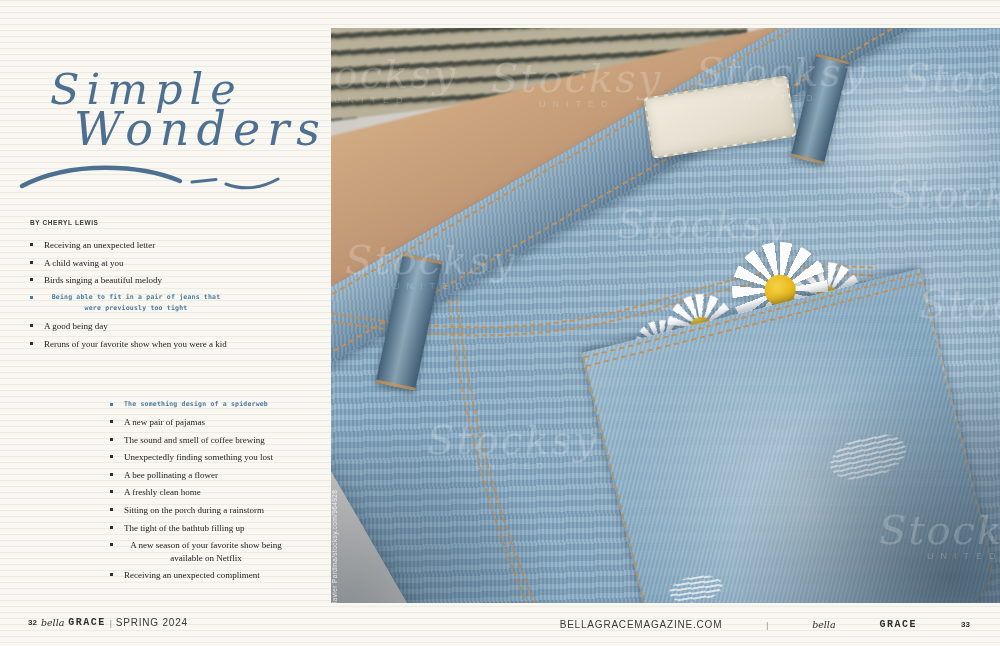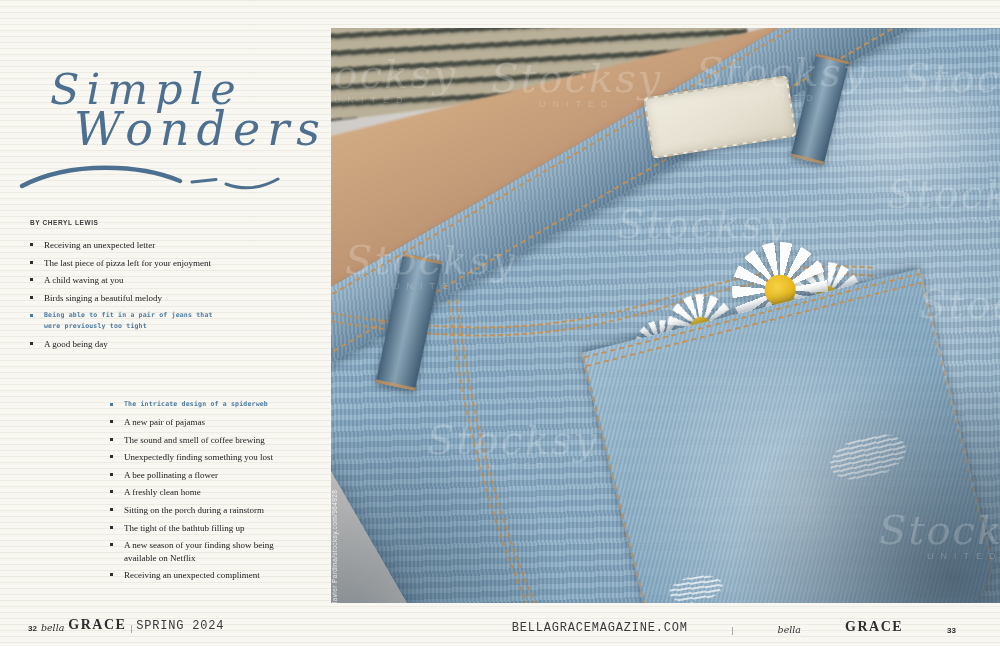--- a/index.html
+++ b/index.html
@@ -20,42 +20,42 @@
   .title.w2{left:74px;top:106px;font-size:46px;}
   .flourish{position:absolute;left:14px;top:156px;}
   .byline{
     position:absolute;left:30px;top:219px;
     font-family:"Liberation Sans",sans-serif;font-size:6.5px;letter-spacing:.6px;
     color:#3c3c3c;font-weight:bold;
   }
   ul.wonders{list-style:none;margin:0;padding:0;position:absolute;}
   ul.wonders.g1{left:30px;top:239px;width:312px;}
   ul.wonders.g2{left:110px;top:399px;width:178px;}
-  ul.wonders li{display:flex;margin:0 0 5.5px 0;}
+  ul.wonders li{display:flex;margin:0 0 5.5px 0;text-align:center;}
   ul.wonders .bullet{
     flex:0 0 auto;width:3px;height:3px;background:#2e2e2e;margin:4px 11px 0 0;
   }
   ul.wonders .txt{
     font-size:9px;line-height:1.35;color:var(--body-text,#222);
   }
   ul.wonders li.hl .bullet{background:var(--highlight-blue,#4b7ba1);}
   ul.wonders li.hl .txt{
     font-family:"DejaVu Sans Mono",monospace;font-size:6.5px;font-weight:bold;
     letter-spacing:.2px;line-height:1.75;color:var(--highlight-blue,#4b7ba1);
     max-width:184px;
   }
   
-  .footer{position:absolute;display:flex;align-items:flex-end;gap:4px;color:#2f2f2f;}
+  .footer{position:absolute;display:flex;align-items:center;gap:4px;color:#2f2f2f;}
   .footer .pgnum{font-family:"Liberation Sans",sans-serif;font-size:8px;font-weight:bold;}
   .footer .script{font-family:"DejaVu Serif",serif;font-style:italic;font-size:9.5px;}
-  .footer .caps{font-family:Liberation Serif, serif;font-size:14px;letter-spacing:1.5px;font-weight:bold;}
+  .footer .caps{font-family:Liberation Mono, monospace;font-size:10px;letter-spacing:1.5px;font-weight:bold;}
   .footer .sep{font-size:9px;color:#555;}
-  .footer .plain{font-family:Liberation Mono, monospace;font-size:12px;letter-spacing:.8px;color:#3a3a3a;}
+  .footer .plain{font-family:Liberation Sans, sans-serif;font-size:10px;letter-spacing:.8px;color:#3a3a3a;}
   .footer.fl{left:28px;top:617px;}
-  .footer.fr{right:44px;top:619px;gap:44px;}
+  .footer.fr{right:30px;top:619px;gap:44px;}
   
   .photo{
     position:absolute;left:331px;top:28px;width:669px;height:575px;overflow:hidden;
     background:linear-gradient(100deg,#cfccc8 0%,#d9d7d4 45%,#c9c7c4 100%);
   }
   .shirt{
     position:absolute;left:-30px;top:-22px;width:440px;height:118px;
     transform:rotate(-7deg);transform-origin:0 0;
     background:repeating-linear-gradient(184deg,#b9b099 0 9px,#474b42 9px 14px,#a8a18c 14px 17px);
     filter:blur(1px);
@@ -173,43 +173,43 @@
 
 <div class="byline">BY CHERYL LEWIS</div>
 
 <ul class="wonders g1">
     <li>
       <span class="bullet"></span>
       <span class="txt">Receiving an unexpected letter</span>
     </li>
     <li>
       <span class="bullet"></span>
-      <span class="txt">The last piece of pizza left for your enjoyment</span>
-    </li>
-    <li>
-      <span class="bullet"></span>
       <span class="txt">A child waving at you</span>
     </li>
     <li>
       <span class="bullet"></span>
       <span class="txt">Birds singing a beautiful melody</span>
     </li>
     <li class="hl">
       <span class="bullet"></span>
       <span class="txt">Being able to fit in a pair of jeans that were previously too tight</span>
     </li>
     <li>
       <span class="bullet"></span>
       <span class="txt">A good being day</span>
+    </li>
+    <li>
+      <span class="bullet"></span>
+      <span class="txt">Reruns of your favorite show when you were a kid</span>
     </li>
   </ul>
 <ul class="wonders g2">
     <li class="hl">
       <span class="bullet"></span>
-      <span class="txt">The intricate design of a spiderweb</span>
+      <span class="txt">The something design of a spiderweb</span>
     </li>
     <li>
       <span class="bullet"></span>
       <span class="txt">A new pair of pajamas</span>
     </li>
     <li>
       <span class="bullet"></span>
       <span class="txt">The sound and smell of coffee brewing</span>
     </li>
     <li>
@@ -227,21 +227,21 @@
     <li>
       <span class="bullet"></span>
       <span class="txt">Sitting on the porch during a rainstorm</span>
     </li>
     <li>
       <span class="bullet"></span>
       <span class="txt">The tight of the bathtub filling up</span>
     </li>
     <li>
       <span class="bullet"></span>
-      <span class="txt">A new season of your finding show being available on Netflix</span>
+      <span class="txt">A new season of your favorite show being available on Netflix</span>
     </li>
     <li>
       <span class="bullet"></span>
       <span class="txt">Receiving an unexpected compliment</span>
     </li>
   </ul>
 
 <div class="footer fl">
   <span class="pgnum">32</span>
   <span class="script">bella</span>

